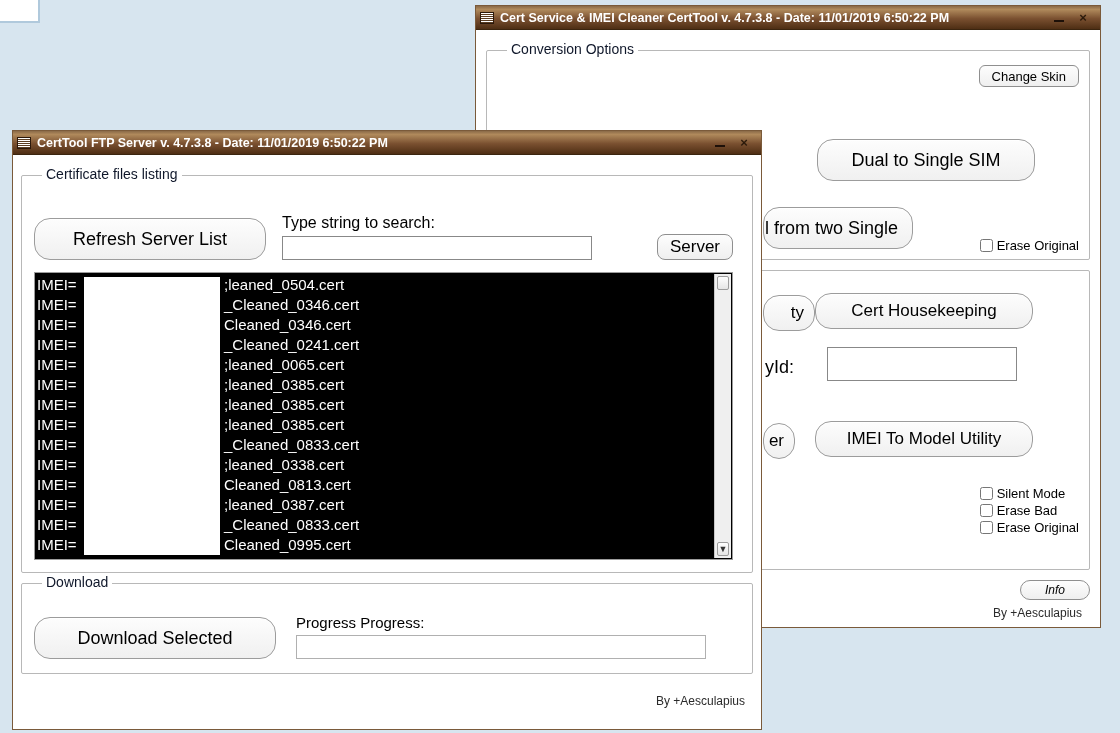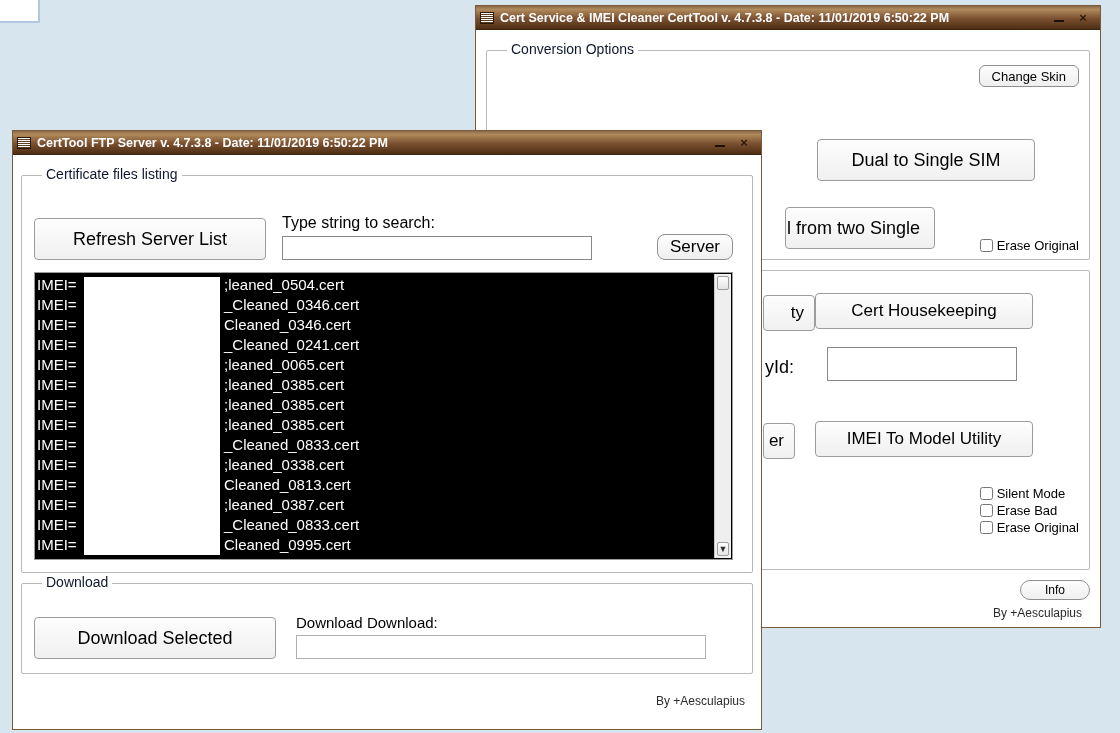--- a/index.html
+++ b/index.html
@@ -85,21 +85,21 @@
   }
   .groupbox.thin { padding: 22px 10px 12px 10px; }
 
   
   .big-btn {
     display: inline-flex;
     align-items: center; justify-content: center;
     padding: 0 20px;
     background: linear-gradient(to bottom,#fdfdfd,#f0f0f0);
     border: 1px solid #9c9c9c;
-    border-radius: 4px;
+    border-radius: 16px;
     color: #000;
     font-size: 18px;
     cursor: pointer;
     box-shadow: inset 0 1px 0 #fff;
     white-space: nowrap;
   }
   .big-btn.medium { font-size: 17px; height: 36px; }
   .big-btn.tall { height: 42px; }
 
   
@@ -107,21 +107,21 @@
     display: inline-flex;
     align-items:center; justify-content:center;
     padding: 2px 12px;
     background: linear-gradient(to bottom,#fdfdfd,#efefef);
     border: 1px solid #8f8f8f;
     border-radius: 10px;
     font-size: 15px;
     cursor: pointer;
     height: 24px;
   }
-  .pill-btn.sm { height: 20px; font-size: 12px; padding: 0 20px; }
+  .pill-btn.sm { height: 20px; font-size: 12px; padding: 0 20px; font-style: italic; }
 
   
   .text-input {
     display: inline-block;
     border: 1px solid #888;
     background: #fff;
     height: 24px;
     padding: 2px 4px;
     font-size: 14px;
   }
@@ -248,21 +248,21 @@
         <span class="legend">Conversion Options</span>
 
         <div style="position:absolute; top:14px; right:10px;">
           <span class="pill-btn" style="height:22px; font-size:13px; border-radius:6px;">Change Skin</span>
         </div>
 
         <div style="position:absolute; top:88px; left:330px;">
           <span class="big-btn tall" style="width:218px;">Dual to Single SIM</span>
         </div>
 
-        <div style="position:absolute; top:156px; left:298px;">
+        <div style="position:absolute; top:156px; left:276px;">
           <span class="big-btn tall" style="width:150px; justify-content:flex-end; padding-right:14px;">l from two Single</span>
         </div>
 
         <label class="chk" style="position:absolute; bottom:6px; right:10px;">
           <input type="checkbox" style="">
           <span>Erase Original</span>
         </label>
       </div>
 
       <div class="groupbox" style="height:300px; margin-top:4px;">
@@ -414,21 +414,21 @@
             <div class="arrow-down">▼</div>
           </div>
         </div>
       </div>
 
       <div class="groupbox thin" style="padding:30px 12px 14px 12px;">
         <span class="legend">Download</span>
         <div class="row-flex" style="gap:20px; align-items:flex-end;">
           <span class="big-btn tall" style="width:242px;">Download Selected</span>
           <div style="flex:1;">
-            <div style="font-size:15px; margin-bottom:4px;">Download Download:</div>
+            <div style="font-size:15px; margin-bottom:4px;">Progress Progress:</div>
             <fieldset class="progress" style="width:410px;"></fieldset>
           </div>
         </div>
       </div>
 
       <div class="sig" style="margin-top:20px;">By +Aesculapius</div>
     </div>
   </div>
 
 </div>

